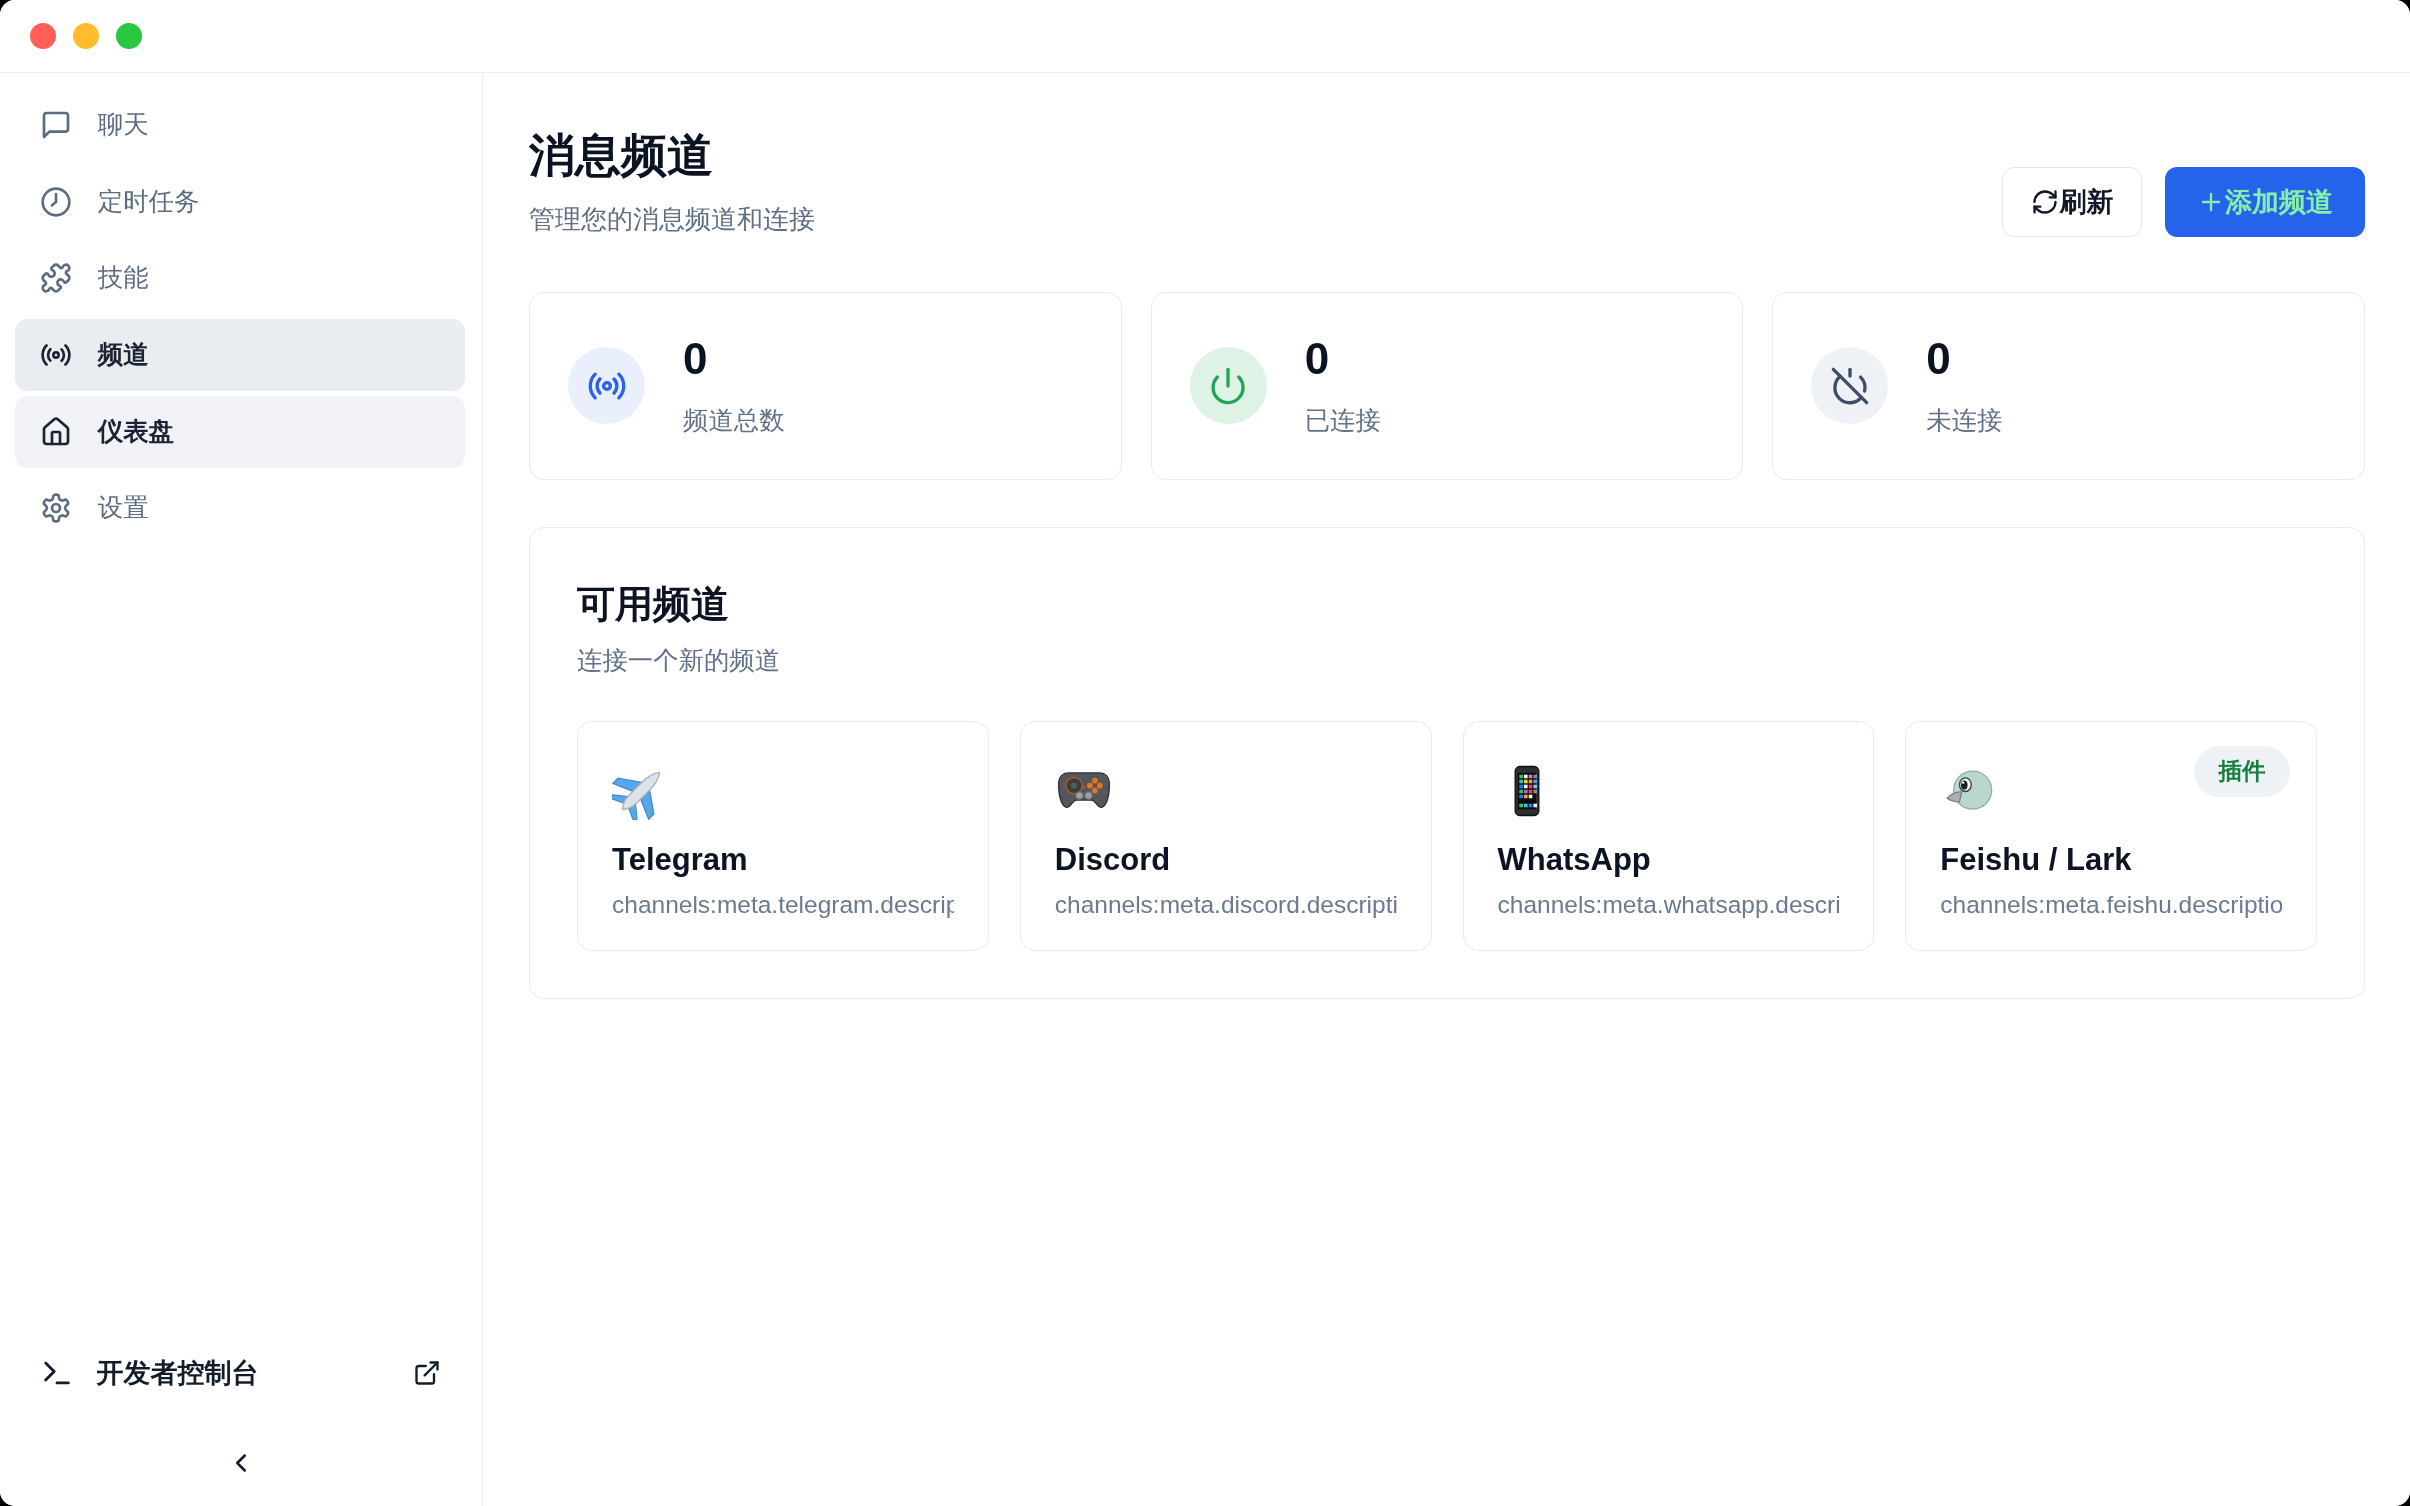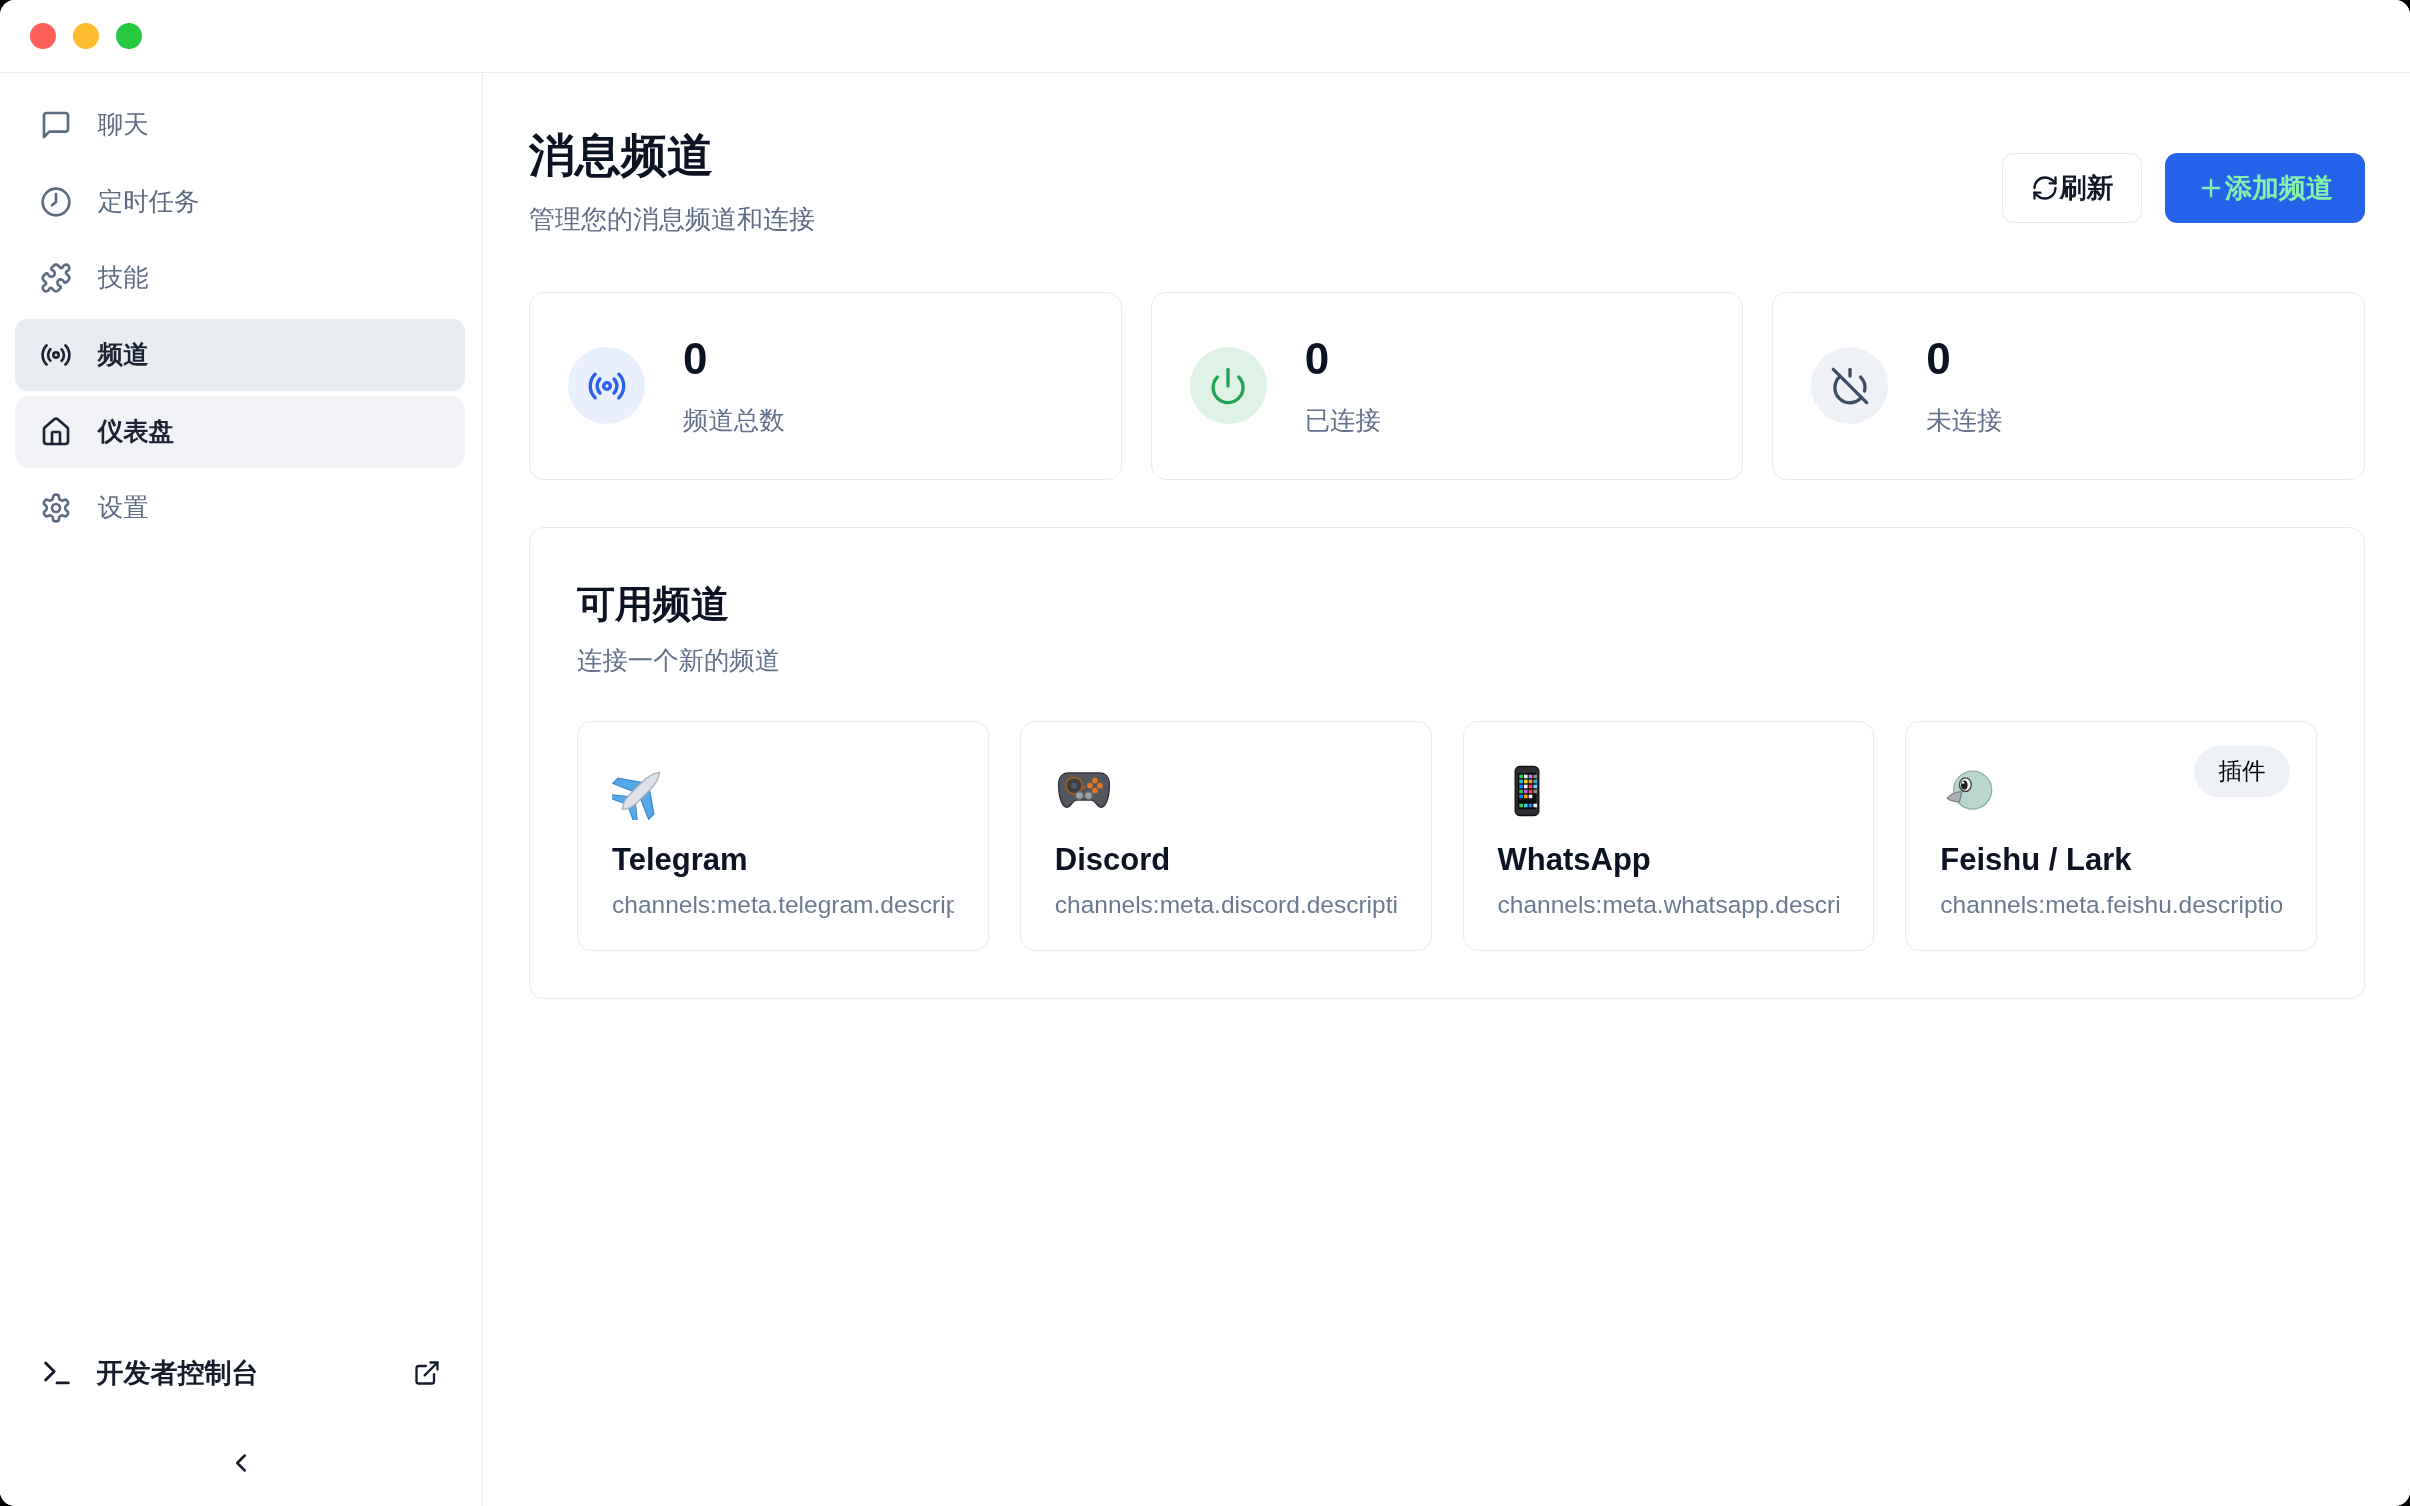--- a/index.html
+++ b/index.html
@@ -25,21 +25,21 @@
   .dev-row { display:flex; align-items:center; padding:0 41px 0 40px; height:60px;
              color:#141c2a; font-size:27px; font-weight:700; cursor:pointer;justify-content:space-between; }
   .dev-row .term { width:34px; height:34px; margin-right:22.6px; flex:none; }
   .dev-row .ext  { width:28px; height:28px; margin-left:auto; flex:none; }
   .collapse { display:flex; justify-content:center; margin-top:45px; color:#141c2a; cursor:pointer; }
   .collapse svg { width:30px; height:30px; }
 
   
   .main { position:absolute; left:484px; right:0; top:74px; bottom:0; background:#fff;
           padding:45px 45px 0; overflow:hidden; }
-  .page-header { display:flex; justify-content:space-between; align-items:center; }
+  .page-header { display:flex; justify-content:space-between; align-items:flex-end; }
   .page-title { font-size:46px; font-weight:700; color:#0c1322; margin-top:5.6px; }
   .page-subtitle { font-size:26px; color:#5f6e85; margin-top:15px; }
   .actions { display:flex; gap:22.6px; margin-top:21px; }
   .btn { display:flex; align-items:center; height:70px; border-radius:12.2px; font-size:27px;
          cursor:pointer; font-family:inherit; }
   .btn svg { width:28px; height:28px; }
   .btn-refresh { background:#fff; border:1.9px solid #e3e7ed; color:#101828; padding:0 28px; font-weight:600; }
   .btn-add { background:#2563eb; border:none; color:#86efac; padding:0 32px; font-weight:600; }
 
   .stats { display:grid; grid-template-columns:repeat(3,1fr); gap:29px; margin-top:55px; }
@@ -56,22 +56,22 @@
 
   .available { border:1.9px solid #e7eaf0; border-radius:15px; margin-top:47px; padding:51px 47px 47px; background:#fff; }
   .available-title { font-size:38px; font-weight:700; color:#0c1322; }
   .available-sub { font-size:25.4px; color:#62708a; margin-top:14px; }
   .channel-grid { display:grid; grid-template-columns:repeat(4,1fr); gap:31px; margin-top:43px; }
   .channel-card { position:relative; height:230px; border:1.9px solid #e7eaf0; border-radius:15px;
                   padding:40px 34px 0; background:#fff; cursor:pointer; overflow:hidden; }
   .channel-emoji { width:58px; height:58px; display:block; }
   .channel-name { font-size:31px; font-weight:600; color:#0c1322; margin-top:22.6px; white-space:nowrap; }
   .channel-desc { font-size:24.5px; color:#6b7a90; margin-top:13px; white-space:nowrap; overflow:hidden; }
-  .badge { position:absolute; top:24.5px; right:26px; background:#eef2f7; color:#000000;
-           font-size:23.5px; font-weight:400; padding:9.4px 24.5px; border-radius:941px; }
+  .badge { position:absolute; top:24.5px; right:26px; background:#eef2f7; color:#15803d;
+           font-size:23.5px; font-weight:700; padding:9.4px 24.5px; border-radius:941px; }
 
   .licon { fill:none; stroke:currentColor; stroke-width:2; stroke-linecap:round; stroke-linejoin:round; }
 </style>
 </head>
 <body>
 
 <div class="window">
 
   <div class="titlebar">
     <span class="light" style="background:#ff5f57"></span>

